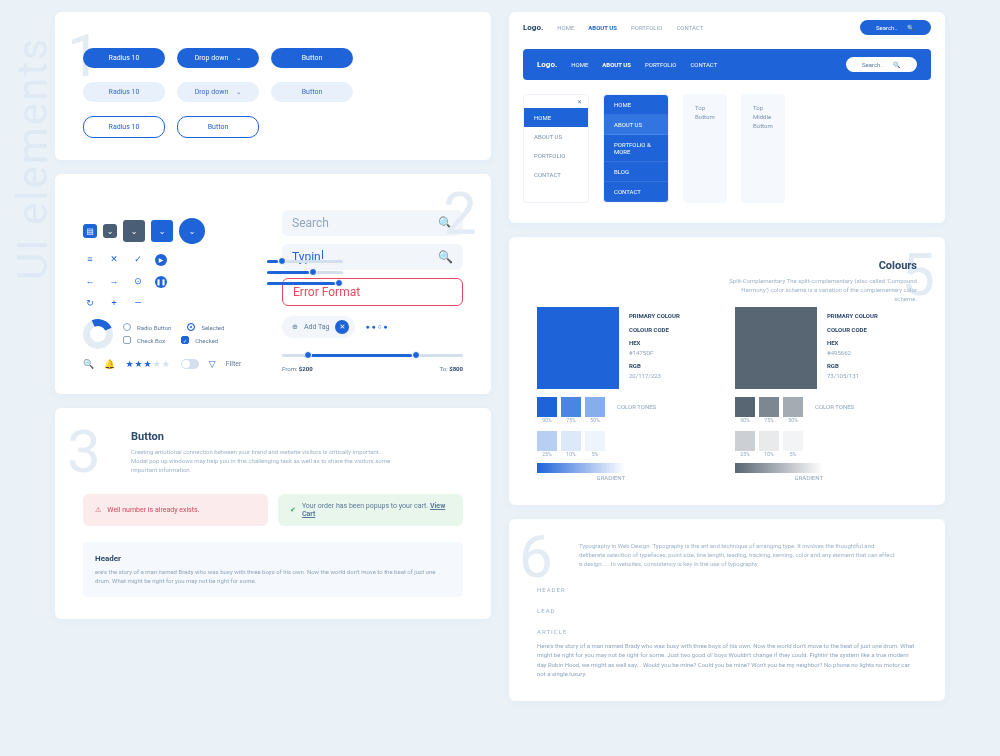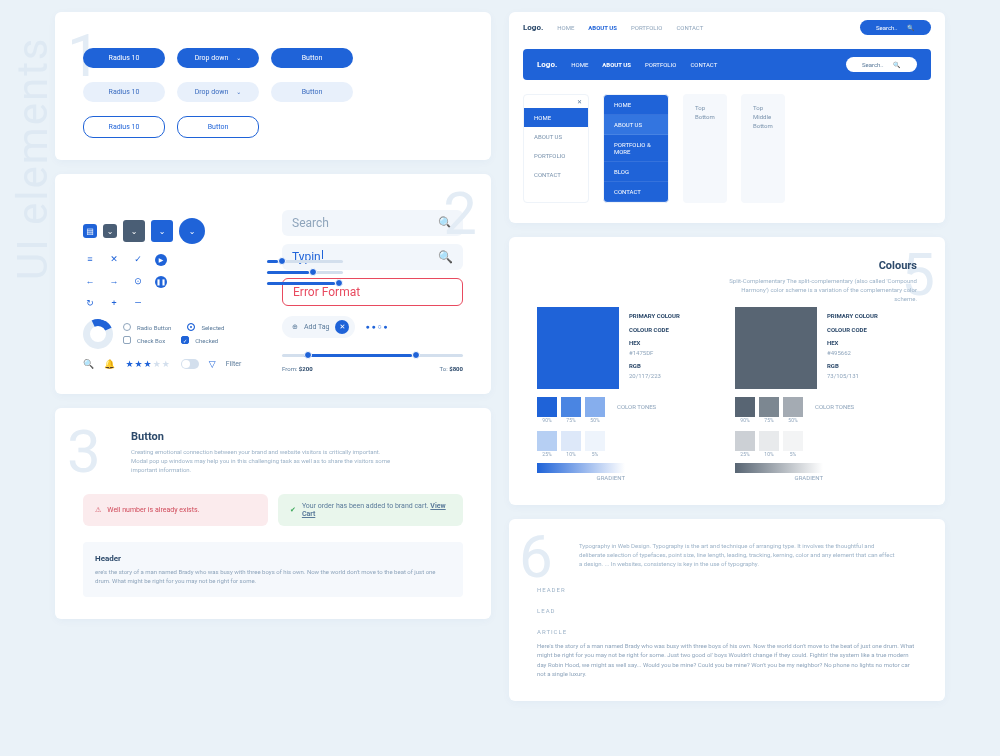--- a/index.html
+++ b/index.html
@@ -202,21 +202,21 @@
     <div class="h">Button</div>
     <div class="sub" style="max-width:260px">Creating emotional connection between your brand and website visitors is critically important. Modal pop up windows may help you in this challenging task as well as to share the visitors some important information.</div>
   </div>
   <div style="display:flex;gap:10px;margin-top:14px">
     <div class="alert err" style="flex:1">
             <span>⚠</span>
             <span>Well number is already exists.</span>
           </div>
     <div class="alert ok" style="flex:1">
             <span style="color:#3fa95c">✔</span>
-            <span><span>Your order has been added to brand cart.</span> <b style="text-decoration:underline">View Cart</b></span>
+            <span><span>Your order has been popups to your cart.</span> <b style="text-decoration:underline">View Cart</b></span>
           </div>
   </div>
   <div style="background:#f5f8fc;border-radius:4px;padding:12px;margin-top:10px">
     <div style="font-size:8px;font-weight:700;color:#2d4a6b;margin-bottom:4px">Header</div>
     <div style="font-size:6px;color:#8fa5bc;line-height:1.5">ere's the story of a man named Brady who was busy with three boys of his own. Now the world don't move to the beat of just one drum. What might be right for you may not be right for some.</div>
   </div>
 </div>
 
 </div>
 <div class="col">

